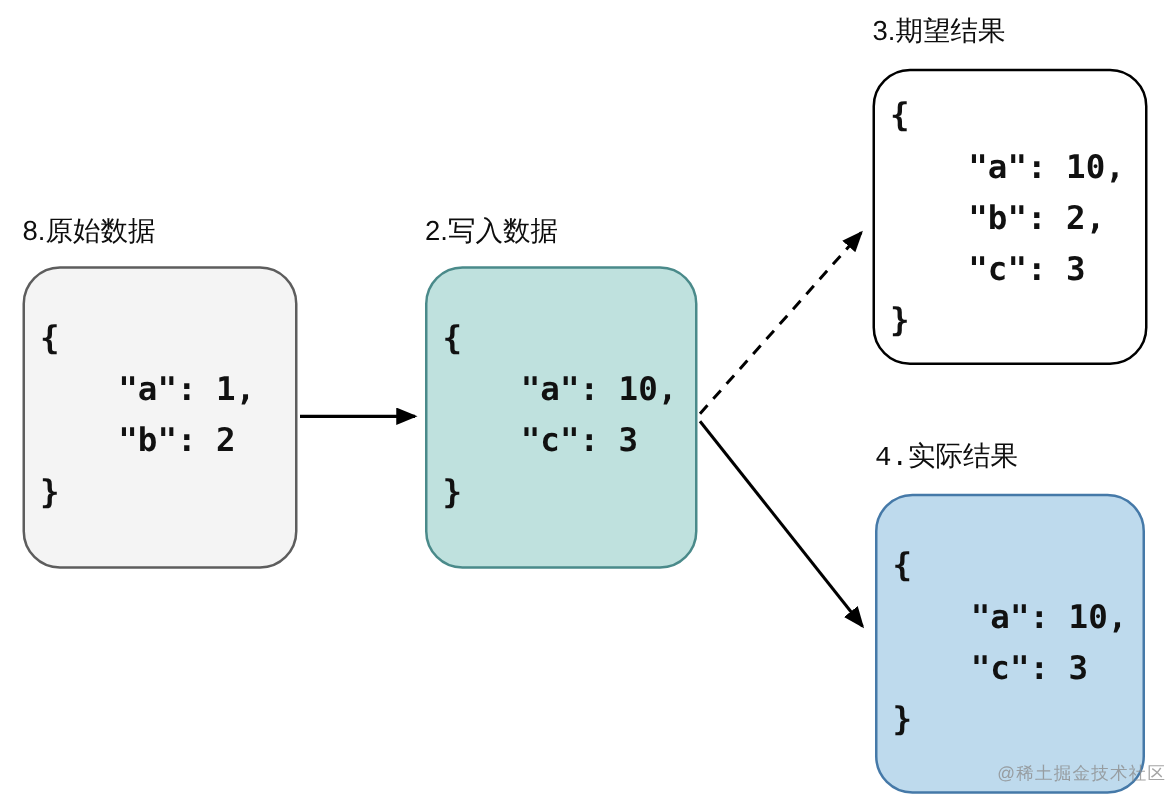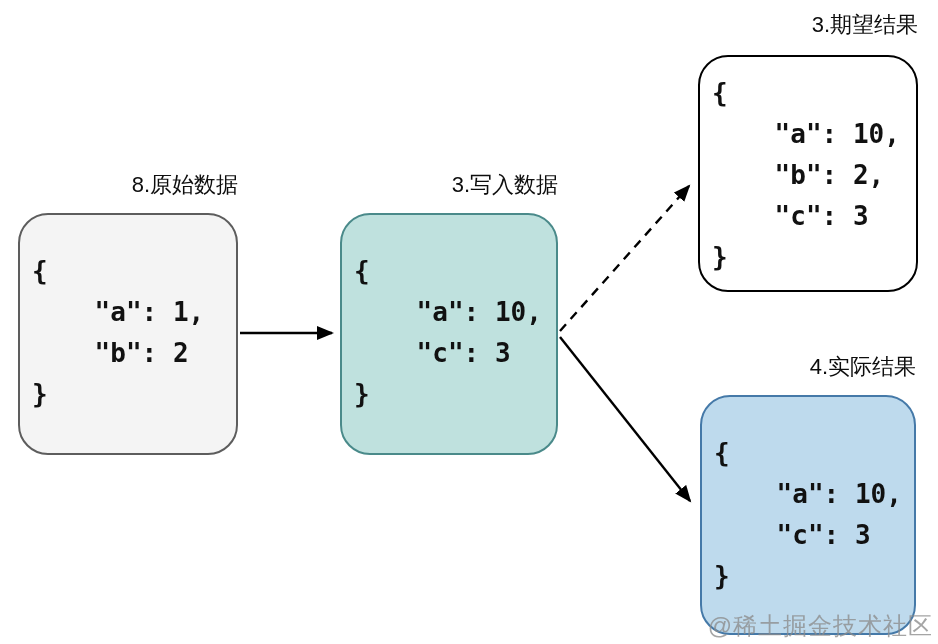--- a/index.html
+++ b/index.html
@@ -15,21 +15,21 @@
   .edges {
     position: absolute;
     left: 0; top: 0;
     width: 938px; height: 644px;
     z-index: 1;
     pointer-events: none;
   }
   .node-label {
     position: absolute;
     z-index: 2;
-    text-align: right;
+    text-align: left;
     font-size: 22px;
     font-weight: 500;
     color: #0d0d0d;
     line-height: 30px;
     white-space: nowrap;
   }
   .node-box {
     position: absolute;
     z-index: 2;
     border: 2.5px solid #000;
@@ -45,21 +45,21 @@
     font-weight: 600;
     color: #111111;
     white-space: pre;
   }
   .code.five-lines { padding-top: 16px; }
   .watermark {
     position: absolute;
     right: 5px;
     top: 610px;
     z-index: 5;
-    font-size: 24px;
+    font-size: 14px;
     color: rgba(140, 140, 140, 0.78);
     letter-spacing: 1px;
     white-space: nowrap;
   }
 </style>
 </head>
 <body>
 
 <div class="canvas">
 
@@ -75,38 +75,38 @@
   </svg>
 
   <div class="node-label" style="left:18px; top:170px; width:220px;">8.原始数据</div>
   <div class="node-box" style="left: 18px; top: 213px; width: 220px; height: 242px; background: rgb(244, 244, 244); border-color: rgb(93, 93, 93);">
     <pre class="code">{
     "a": 1,
     "b": 2
 }</pre>
   </div>
 
-  <div class="node-label" style="left:340px; top:170px; width:218px;">3.写入数据</div>
+  <div class="node-label" style="left:340px; top:170px; width:218px;">2.写入数据</div>
   <div class="node-box" style="left: 340px; top: 213px; width: 218px; height: 242px; background: rgb(191, 225, 222); border-color: rgb(74, 138, 138);">
     <pre class="code">{
     "a": 10,
     "c": 3
 }</pre>
   </div>
 
   <div class="node-label" style="left:698px; top:10px; width:220px;">3.期望结果</div>
   <div class="node-box" style="left: 698px; top: 55px; width: 220px; height: 237px; background: rgb(255, 255, 255); border-color: rgb(0, 0, 0);">
     <pre class="code five-lines">{
     "a": 10,
     "b": 2,
     "c": 3
 }</pre>
   </div>
 
-  <div class="node-label" style="left:700px; top:352px; width:216px;">4.实际结果</div>
+  <div class="node-label" style="left:700px; top:352px; width:216px;font-family:Liberation Mono, monospace;">4.实际结果</div>
   <div class="node-box" style="left: 700px; top: 395px; width: 216px; height: 240px; background: rgb(190, 218, 237); border-color: rgb(69, 121, 168);">
     <pre class="code">{
     "a": 10,
     "c": 3
 }</pre>
   </div>
 
   <div class="watermark" style="color: rgba(140, 140, 140, 0.78);">@稀土掘金技术社区</div>
 
 </div>

